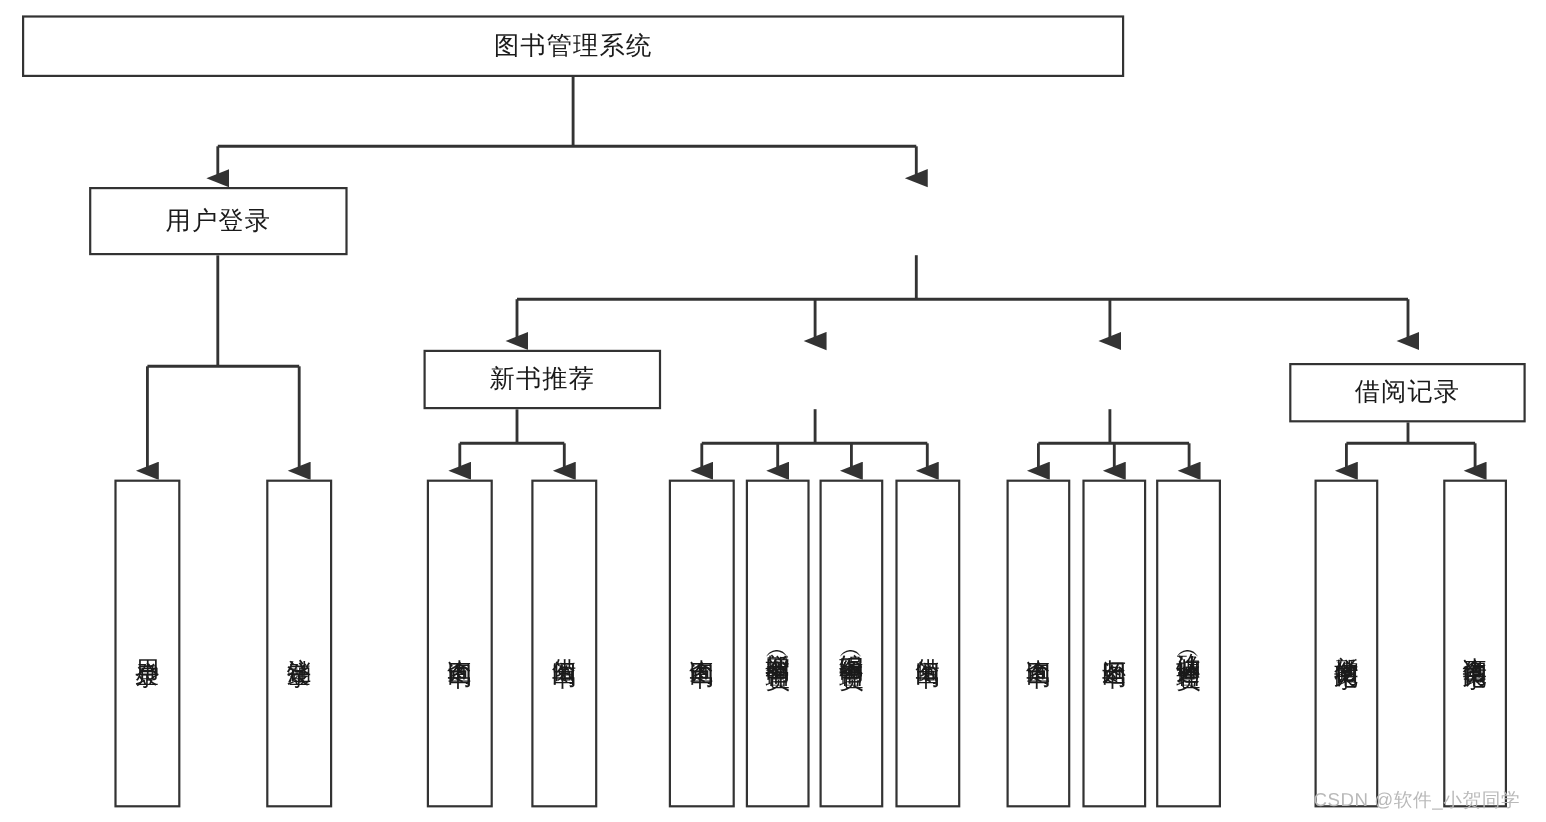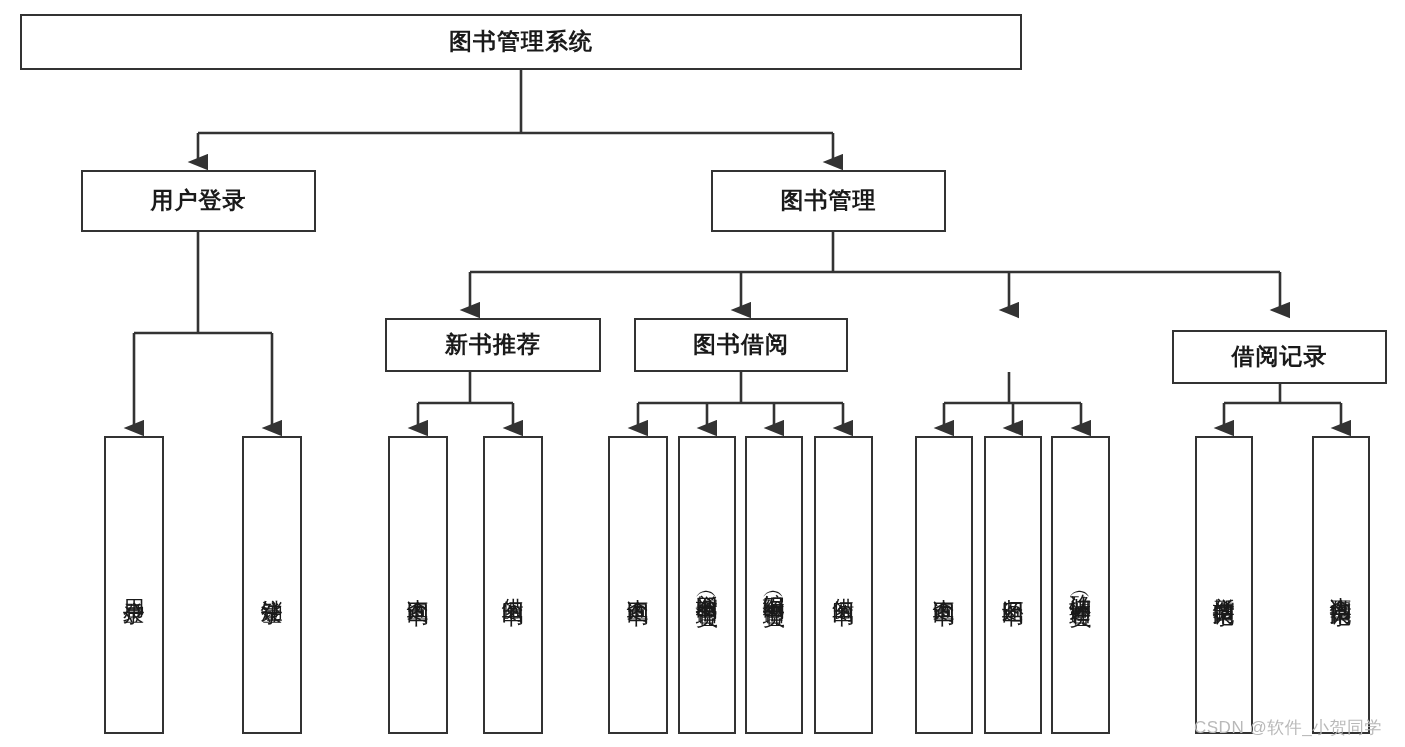--- a/index.html
+++ b/index.html
@@ -36,21 +36,20 @@
     align-items: center;
     justify-content: center;
     text-align: center;
     color: #1a1a1a;
     z-index: 2;
   }
   .node.horiz {
     font-size: 23px;
     letter-spacing: 1px;
     line-height: 1.2;
-    font-weight: bold;
   }
   .node.root {
     font-size: 23px;
   }
   .node.vert {
     writing-mode: vertical-rl;
     text-orientation: upright;
     font-size: 22px;
     line-height: 1.26;
     letter-spacing: 2px;
@@ -129,29 +128,23 @@
     </g>
   </svg>
 
   <div class="node horiz root" style="left:20px; top:14px; width:1002px; height:56px;">
     <span>图书管理系统</span>
   </div>
 
   <div class="node horiz" style="left:81px; top:170px; width:235px; height:62px;">
     <span>用户登录</span>
   </div>
-  <div class="node horiz" style="left:711px; top:170px; width:235px; height:62px;">
-    <span>图书管理</span>
-  </div>
 
   <div class="node horiz" style="left:362px; top:318px; width:216px; height:54px;margin-left:23px;">
     <span>新书推荐</span>
-  </div>
-  <div class="node horiz" style="left:634px; top:318px; width:214px; height:54px;">
-    <span>图书借阅</span>
   </div>
   <div class="node horiz" style="left:1172px; top:330px; width:215px; height:54px;">
     <span>借阅记录</span>
   </div>
 
   <div class="node vert" style="left:104px; top:436px; width:60px; height:298px;">
     <span class="vlabel">用户登录</span>
   </div>
   <div class="node vert" style="left:242px; top:436px; width:60px; height:298px;">
     <span class="vlabel">注销登录</span>

